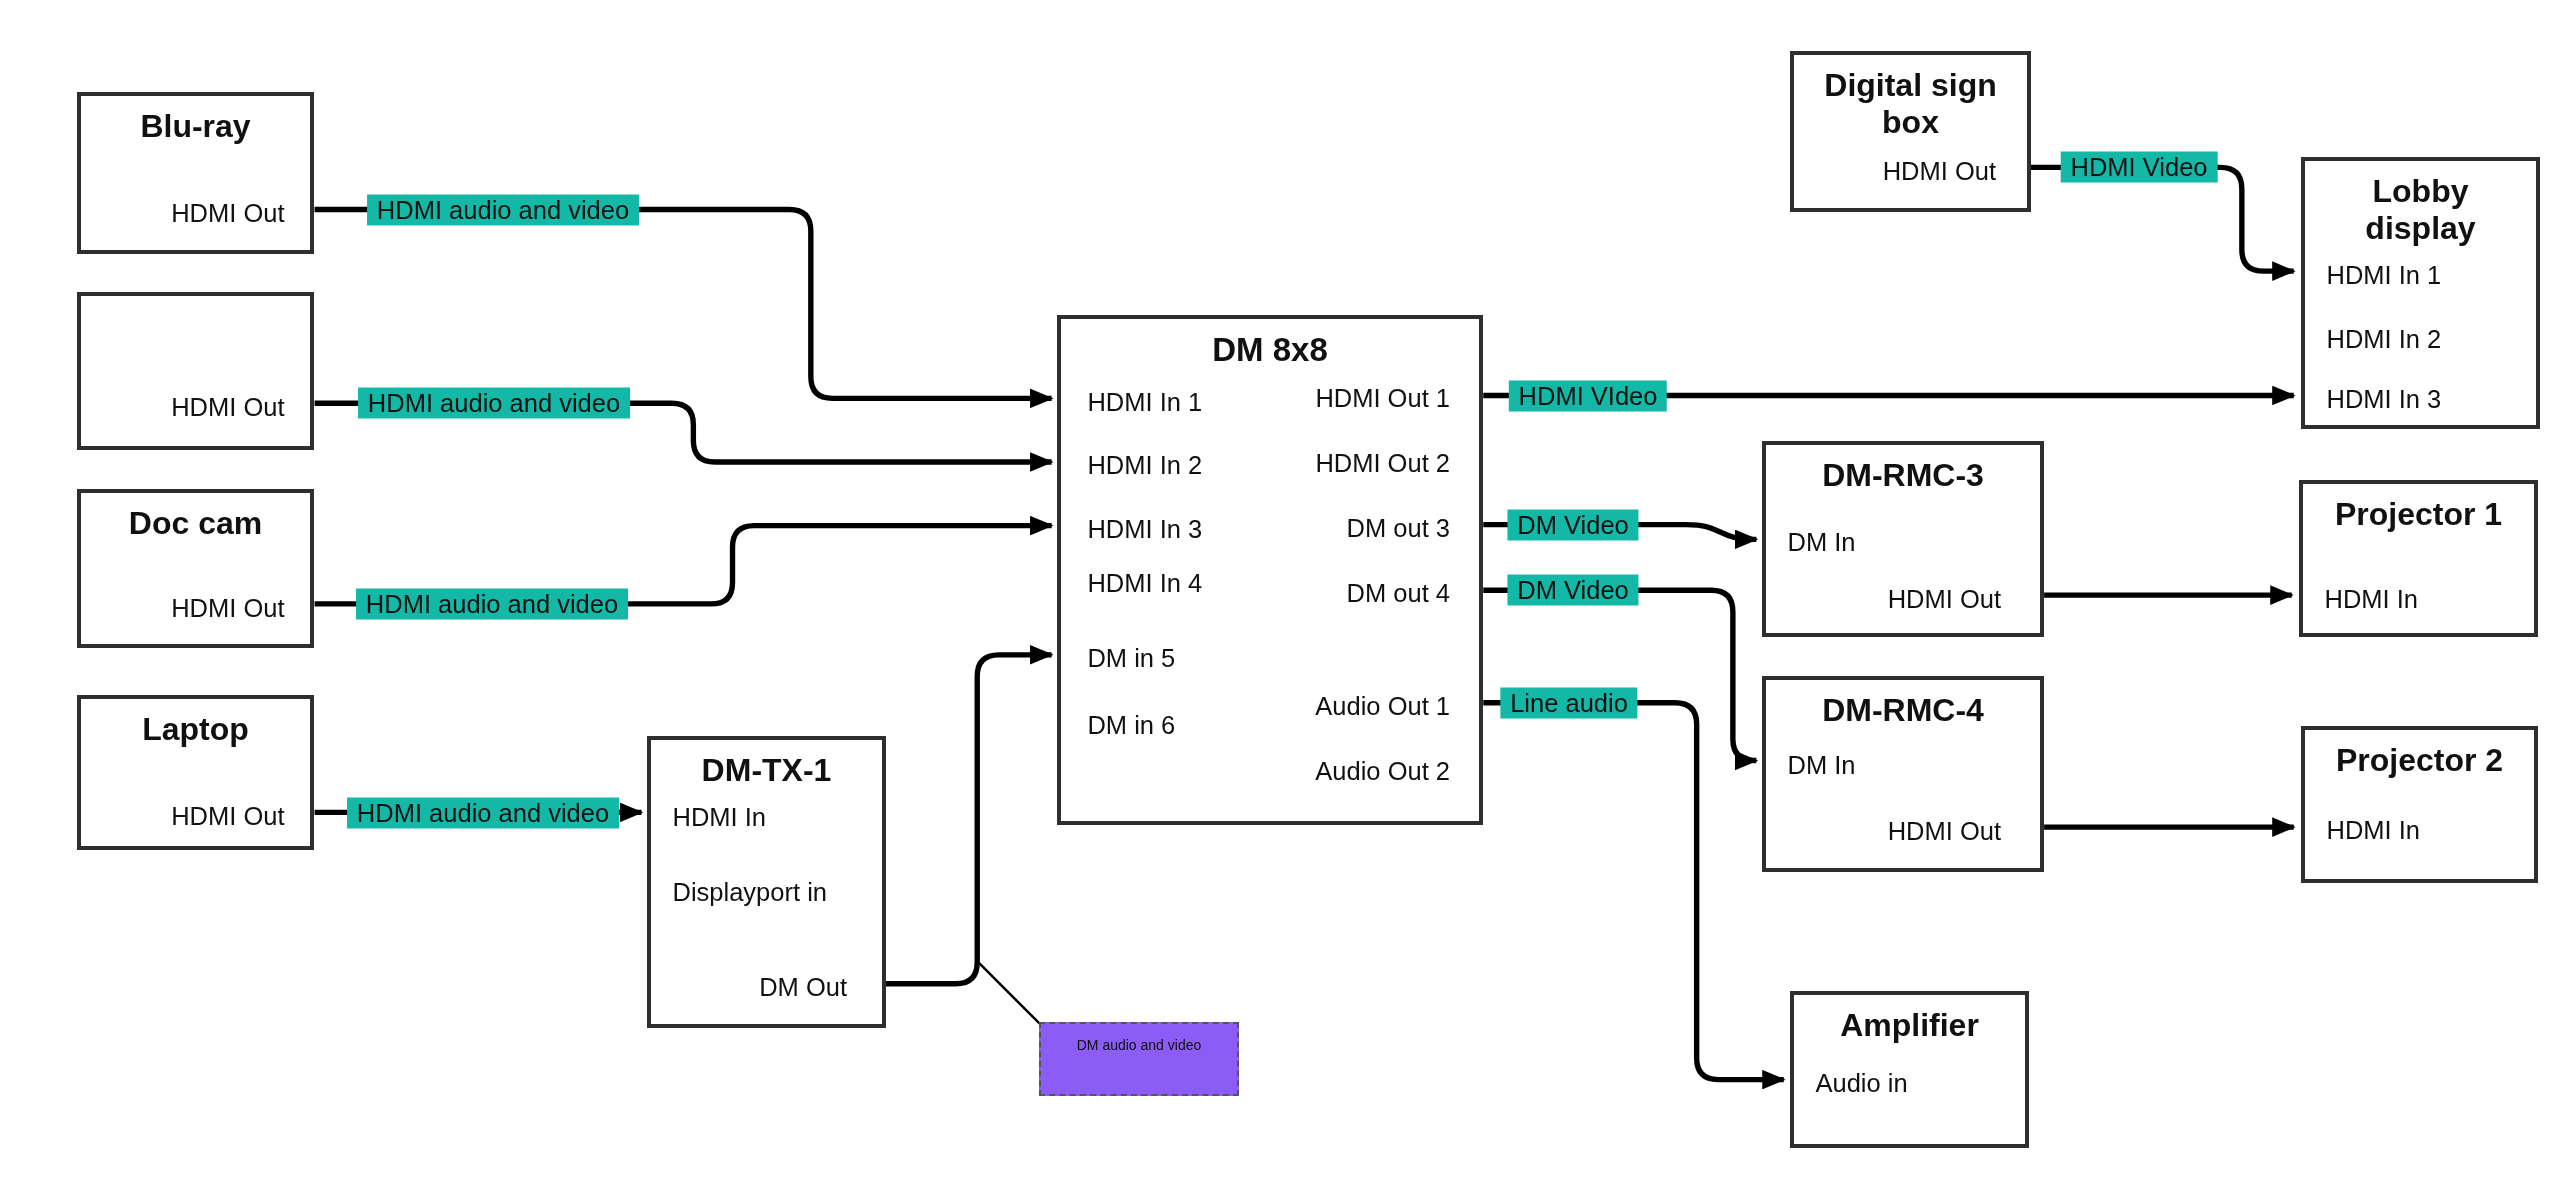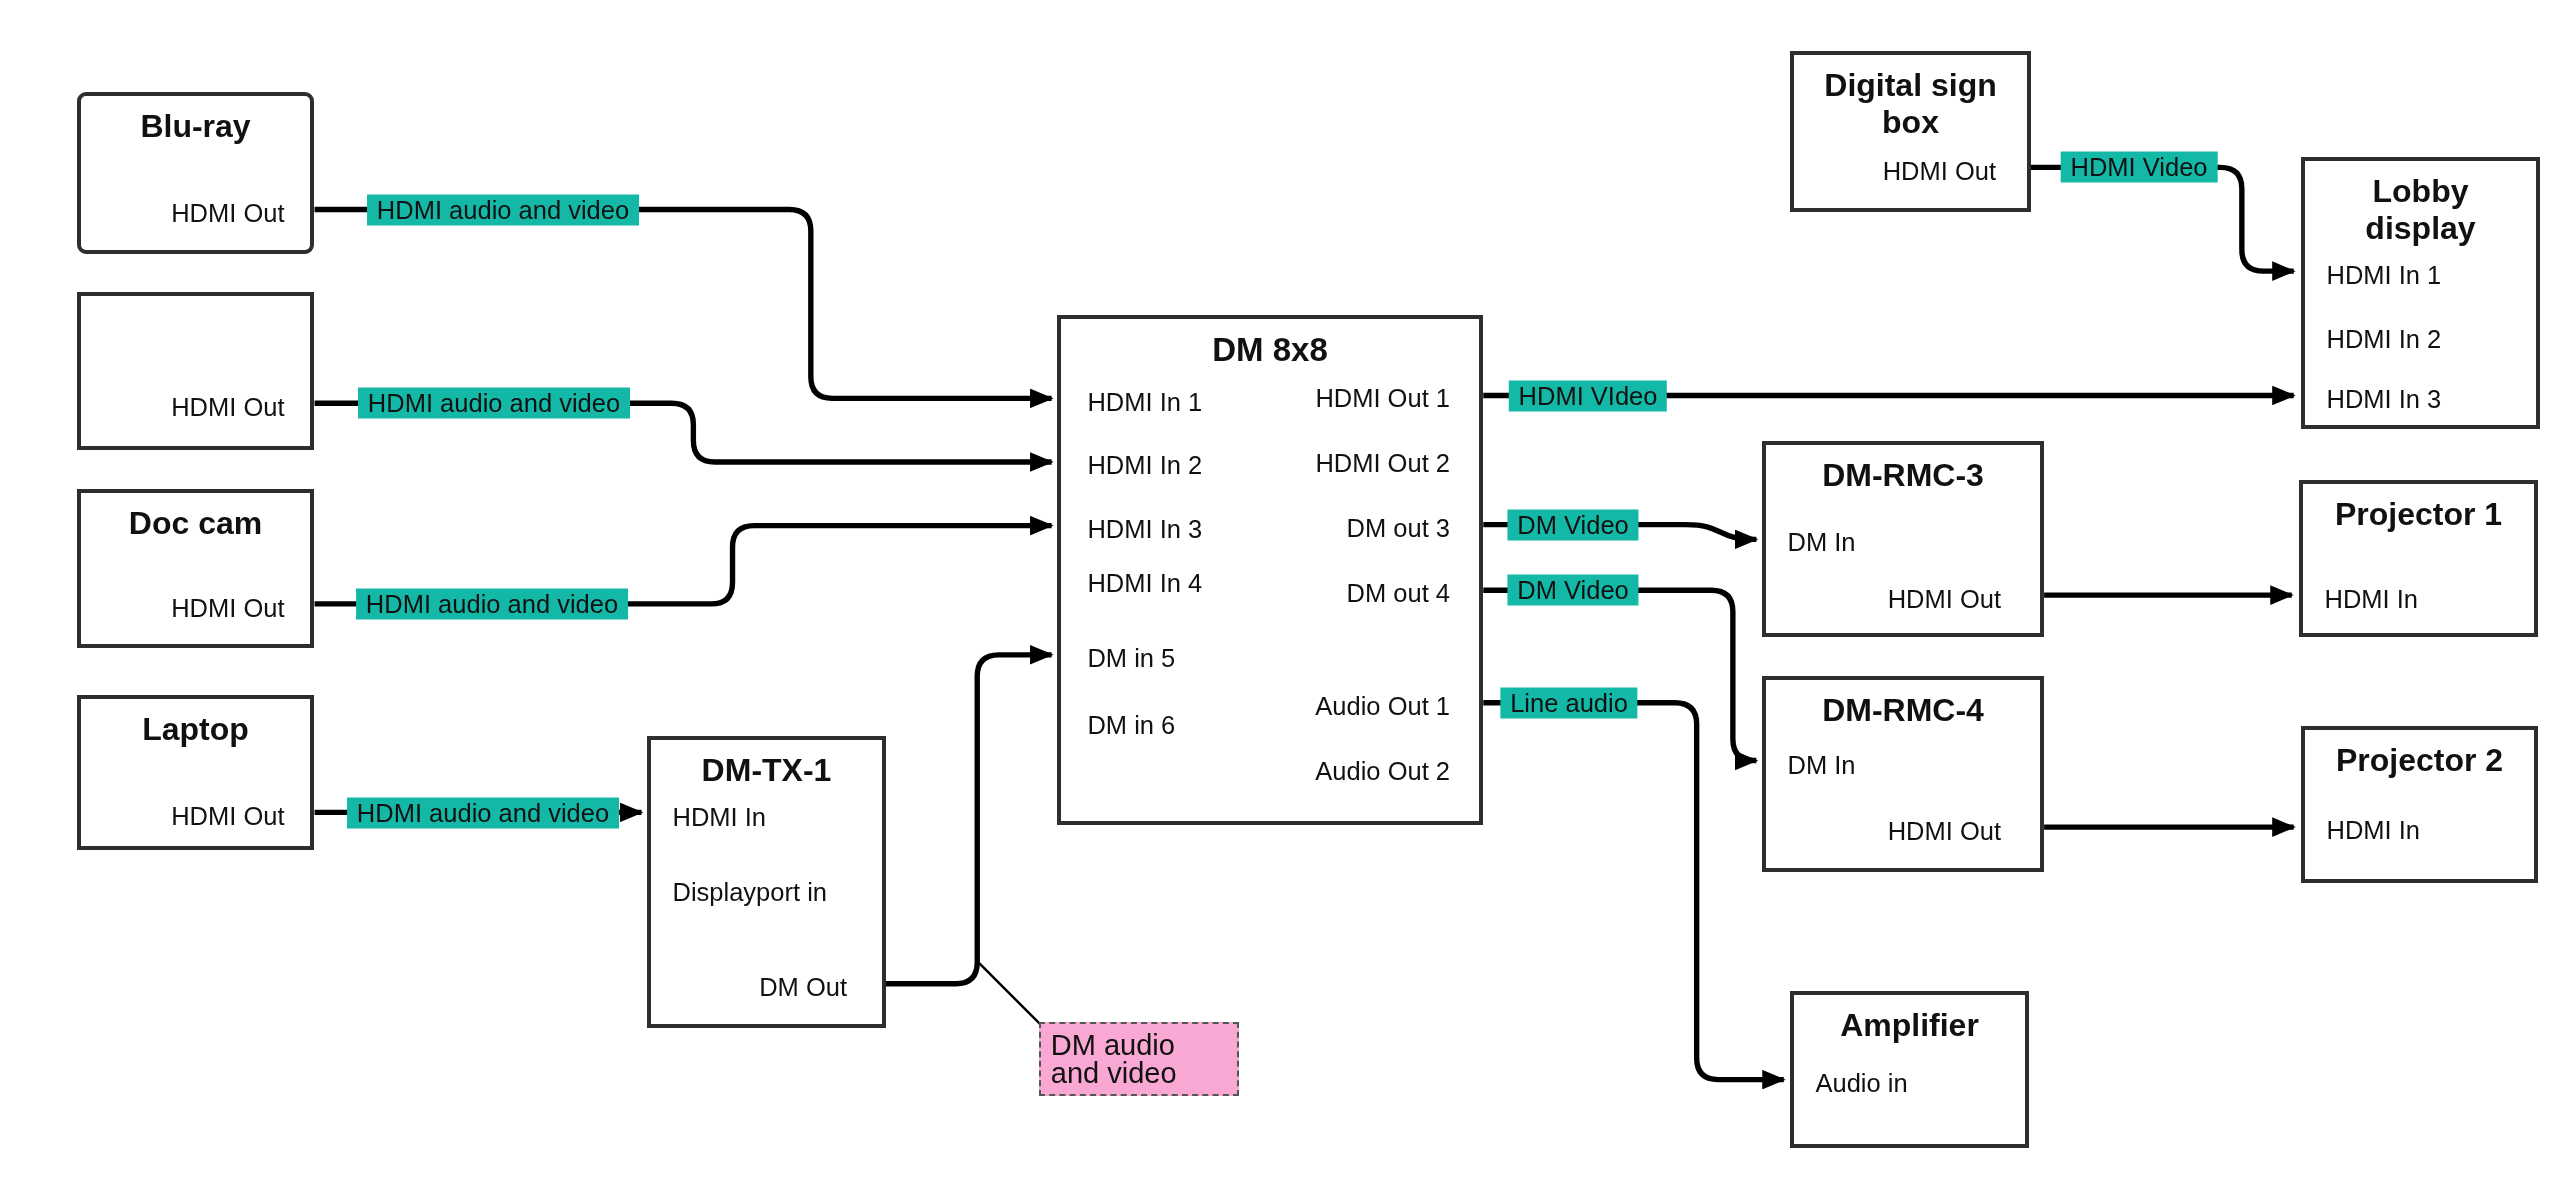--- a/index.html
+++ b/index.html
@@ -48,22 +48,23 @@
     padding: 0 9.8px;
     font-size: 25.5px;
     line-height: 31px;
     white-space: nowrap;
     z-index: 3;
   }
   .note {
     position: absolute;
     border: 2px dashed #555555;
     box-sizing: border-box;
-    background: #f9a8d4;
-    font-size: 29px;
+    background: #8b5cf6;
+    text-align: center;
+    font-size: 14px;
     line-height: 28px;
     padding: 6.9px 9.8px;
     z-index: 3;
   }
 </style>
 </head>
 <body>
 
 <div id="canvas">
 
@@ -83,21 +84,21 @@
       <path d="M 1515 536 H 1722 C 1760 536 1754 551 1792 551 H 1794" marker-end="url(#arrow)"></path>
       <path d="M 1515 603 H 1748 Q 1770 603 1770 625 V 755 Q 1770 777 1792 777 H 1794" marker-end="url(#arrow)"></path>
       <path d="M 1515 718 H 1711 Q 1733 718 1733 740 V 1081 Q 1733 1103 1755 1103 H 1822" marker-end="url(#arrow)"></path>
       <path d="M 2074 171 H 2268 Q 2290 171 2290 193 V 255 Q 2290 277 2312 277 H 2343" marker-end="url(#arrow)"></path>
       <path d="M 2088 608 H 2341" marker-end="url(#arrow)"></path>
       <path d="M 2088 845 H 2343" marker-end="url(#arrow)"></path>
     </g>
     <path d="M 1000 984 L 1066 1050" fill="none" stroke="#000000" stroke-width="2.5"></path>
   </svg>
 
-  <div class="node" style="left:77px; top:92px; width:237px; height:162px;border-radius:9px;">
+  <div class="node" style="left:77px; top:92px; width:237px; height:162px;">
     <div class="title">Blu-ray</div>
     <div class="port right" style="top:101px;">HDMI Out</div>
   </div>
 
   <div class="node" style="left:77px; top:292px; width:237px; height:158px;">
     <div class="port right" style="top:95px;">HDMI Out</div>
   </div>
 
   <div class="node" style="left:77px; top:489px; width:237px; height:159px;">
     <div class="title">Doc cam</div>

